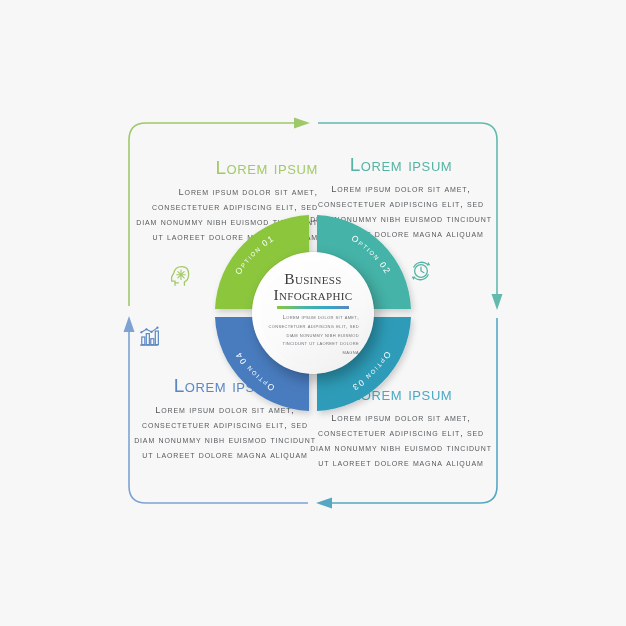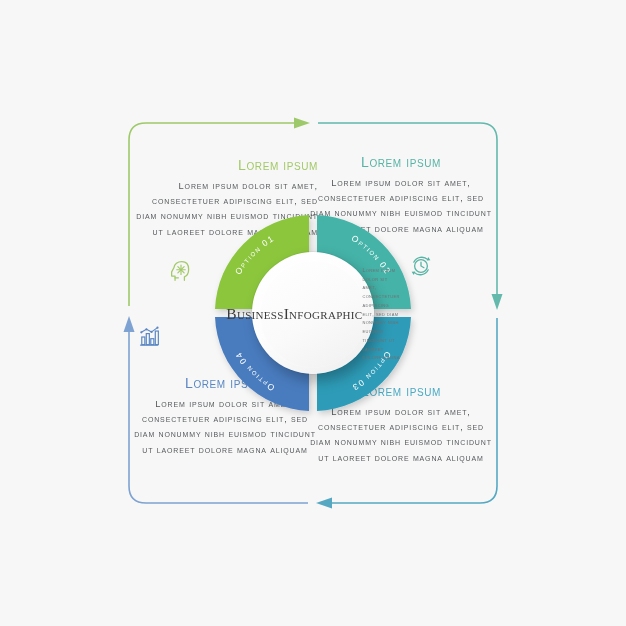--- a/index.html
+++ b/index.html
@@ -27,21 +27,21 @@
     height: 626px;
   }
 
   
   .quad {
     position: absolute;
     width: 186px;
   }
   .quad-title {
     font-family: "Liberation Sans", sans-serif;
-    font-size: 14px;
+    font-size: 19px;
     font-variant: small-caps;
     letter-spacing: 0.6px;
     line-height: 1.1;
     margin: 0 0 6px 0;
     font-weight: 400;
   }
   .quad-body {
     font-family: "Liberation Sans", sans-serif;
     font-size: 9.3px;
     font-variant: small-caps;
@@ -99,24 +99,24 @@
     box-sizing: border-box;
     padding: 4px 8px 2px 8px;
   }
   #hub-inner {
     width: 108px;
     height: 108px;
     border-radius: 50%;
     background: linear-gradient(150deg, #ffffff 0%, #fafafa 55%, #f0f0f0 100%);
     box-shadow: inset 1px 1px 3px rgba(255,255,255,0.9);
     display: flex;
-    flex-direction: row;
+    flex-direction: column;
     align-items: center;
     justify-content: center;
-    text-align: left;
+    text-align: right;
   }
   .hub-line {
     font-family: "Liberation Serif", serif;
     font-variant: small-caps;
     font-size: 15.5px;
     color: #3b3b3b;
     line-height: 1.04;
     letter-spacing: 0.3px;
   }
   #hub-rule {

